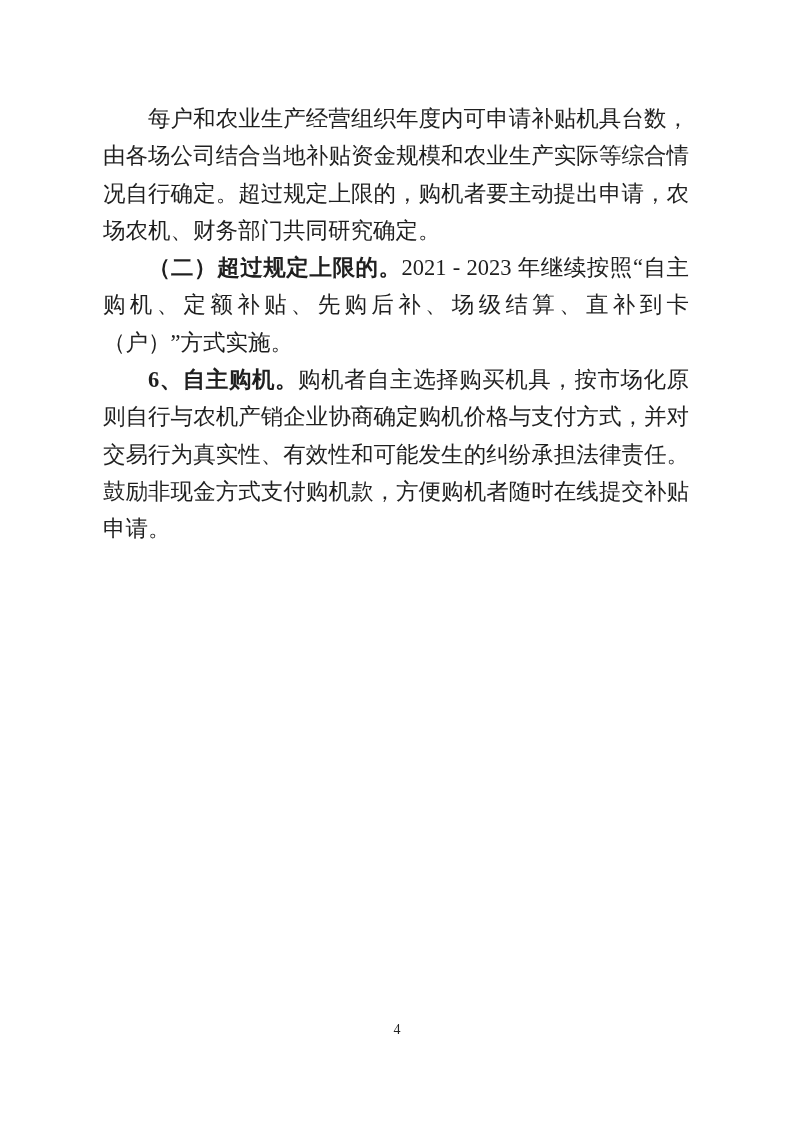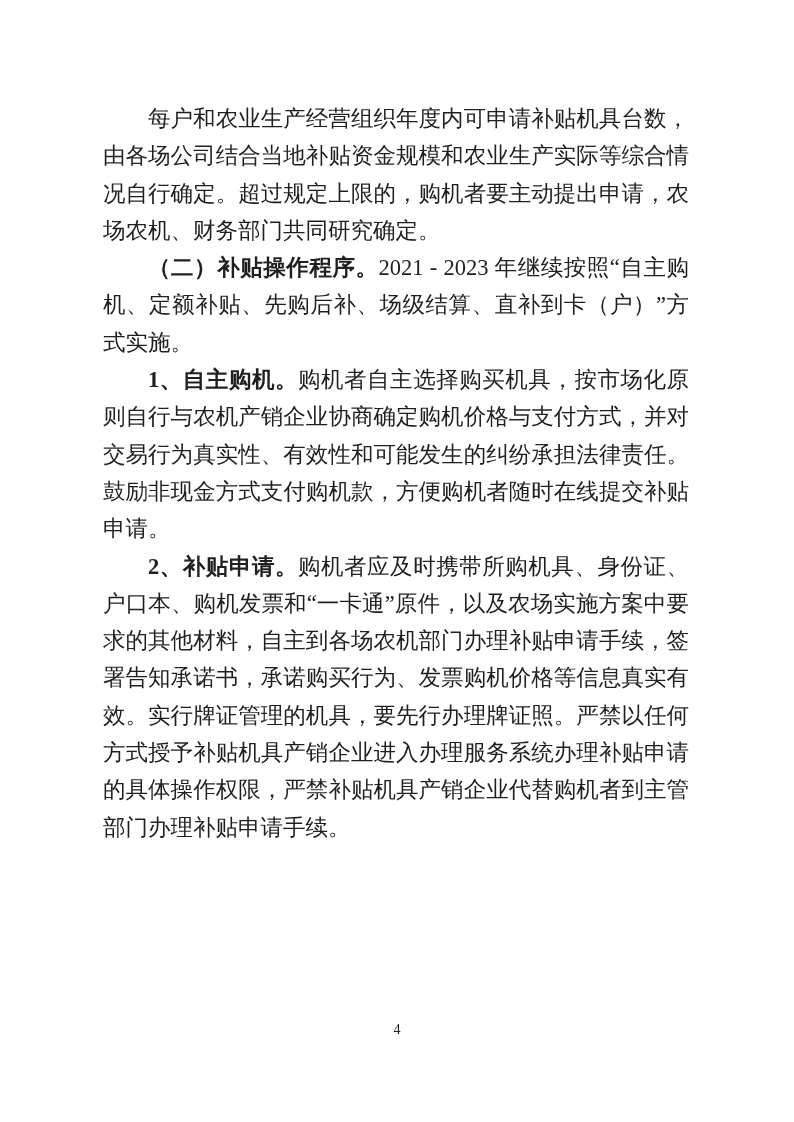--- a/index.html
+++ b/index.html
@@ -43,18 +43,17 @@
     font-size: 14px;
     color: #222222;
   }
 </style>
 </head>
 <body>
 
 <div class="page">
   <div class="content">
     <p class="para"><span>每户和农业生产经营组织年度内可申请补贴机具台数，由各场公司结合当地补贴资金规模和农业生产实际等综合情况自行确定。超过规定上限的，购机者要主动提出申请，农场农机、财务部门共同研究确定。</span></p>
-    <p class="para"><span class="bold">（二）补贴操作程序。</span><span>2021 - 2023 年继续按照“自主购机、定额补贴、先购后补、场级结算、直补到卡（户）”方式实施。</span></p>
-    <p class="para"><span class="bold">1、自主购机。</span><span>购机者自主选择购买机具，按市场化原则自行与农机产销企业协商确定购机价格与支付方式，并对交易行为真实性、有效性和可能发生的纠纷承担法律责任。鼓励非现金方式支付购机款，方便购机者随时在线提交补贴申请。</span></p>
-    <p class="para"><span class="bold">2、补贴申请。</span><span>购机者应及时携带所购机具、身份证、户口本、购机发票和“一卡通”原件，以及农场实施方案中要求的其他材料，自主到各场农机部门办理补贴申请手续，签署告知承诺书，承诺购买行为、发票购机价格等信息真实有效。实行牌证管理的机具，要先行办理牌证照。严禁以任何方式授予补贴机具产销企业进入办理服务系统办理补贴申请的具体操作权限，严禁补贴机具产销企业代替购机者到主管部门办理补贴申请手续。</span></p>
+    <p class="para"><span class="bold">（二）超过规定上限的。</span><span>2021 - 2023 年继续按照“自主购机、定额补贴、先购后补、场级结算、直补到卡（户）”方式实施。</span></p>
+    <p class="para"><span class="bold">6、自主购机。</span><span>购机者自主选择购买机具，按市场化原则自行与农机产销企业协商确定购机价格与支付方式，并对交易行为真实性、有效性和可能发生的纠纷承担法律责任。鼓励非现金方式支付购机款，方便购机者随时在线提交补贴申请。</span></p>
   </div>
   <div class="footer"><span>4</span></div>
 </div>
 
 </body></html>

